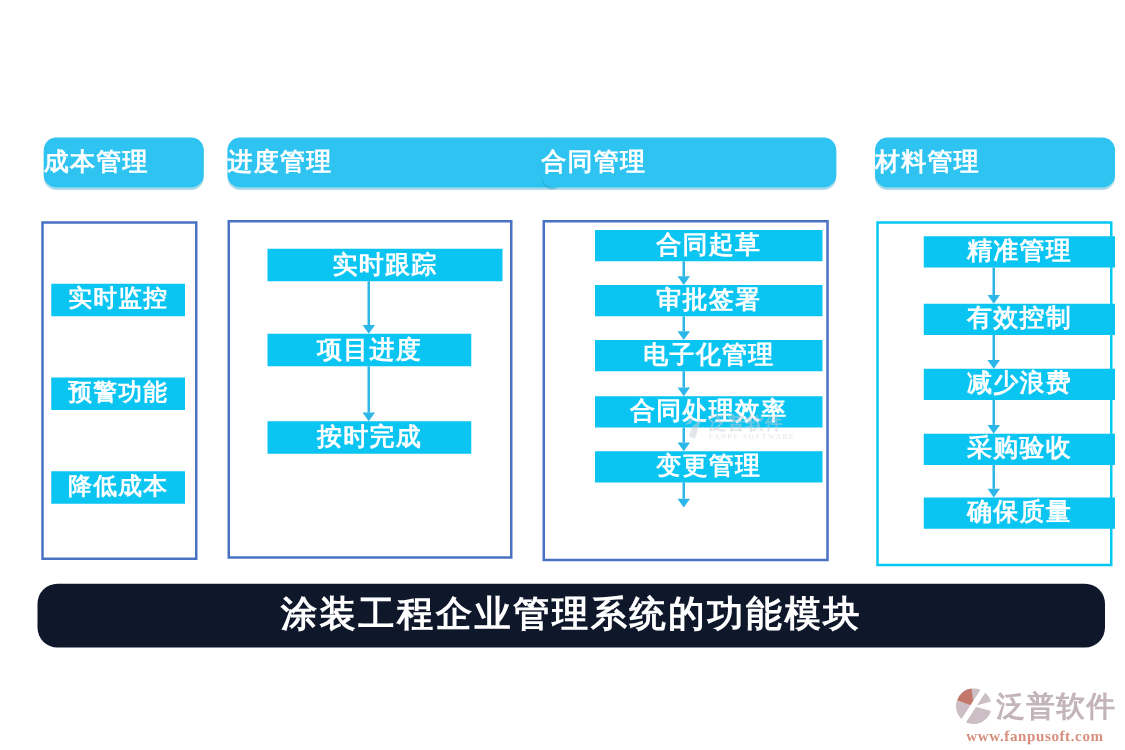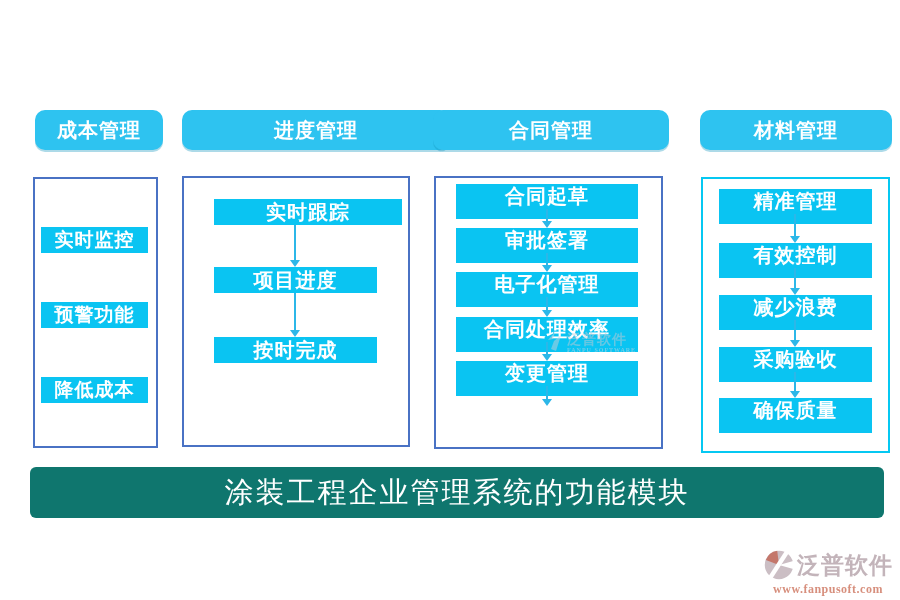--- a/index.html
+++ b/index.html
@@ -3,44 +3,44 @@
 <meta charset="utf-8">
 <style>
   html,body{margin:0;padding:0;background:#ffffff;}
   .canvas{
     position:relative;width:900px;height:600px;background:#ffffff;overflow:hidden;
     font-family:"Liberation Serif","DejaVu Serif",serif;
   }
   
   .hdr{
     position:absolute;height:40px;background:#2EC3F0;border-radius:10px;
-    color:#ffffff;font-weight:bold;font-size:20px;line-height:40px;text-align:center;
+    color:#ffffff;font-weight:bold;font-size:20px;line-height:40px;text-align:left;
     box-shadow:0 2px 0 rgba(20,150,190,.35);letter-spacing:1px;
   }
   
   .box{position:absolute;background:#ffffff;border:2px solid #4A72C4;box-sizing:border-box;}
   .box.cyan{border-color:#05C8F2;}
   
   .bar{
     position:absolute;height:26px;background:#0AC4F2;color:#ffffff;
     font-weight:bold;font-size:20px;line-height:26px;text-align:center;
     letter-spacing:1px;white-space:nowrap;
   }
-  .bar.s{height:35px;line-height:25px;}
+  .bar.s{height:25px;line-height:25px;margin-left:20px;}
   
   .arrow{position:absolute;width:2px;background:#2CB7E8;}
   .arrow::after{
     content:"";position:absolute;left:-4px;bottom:-7px;width:0;height:0;
     border-left:5px solid transparent;border-right:5px solid transparent;
     border-top:7px solid #2CB7E8;
   }
   
   .banner{
-    position:absolute;left:30px;top:467px;width:854px;height:51px;background:#0f766e;
-    border-radius:6px;color:#ffffff;font-weight:normal;font-size:29px;line-height:51px;
+    position:absolute;left:30px;top:467px;width:854px;height:51px;background:#0f172a;
+    border-radius:16px;color:#ffffff;font-weight:bold;font-size:29px;line-height:51px;
     text-align:center;letter-spacing:2px;
   }
   
   .watermark{
     position:absolute;left:546px;top:332px;display:flex;align-items:flex-start;
     opacity:.5;pointer-events:none;
   }
   .watermark .wm-text{margin-left:4px;}
   .wm-name{color:#c3cad4;font-size:14px;font-weight:bold;line-height:15px;letter-spacing:1px;}
   .wm-sub{color:#d3d9e1;font-size:6px;font-weight:bold;letter-spacing:1px;line-height:7px;}

